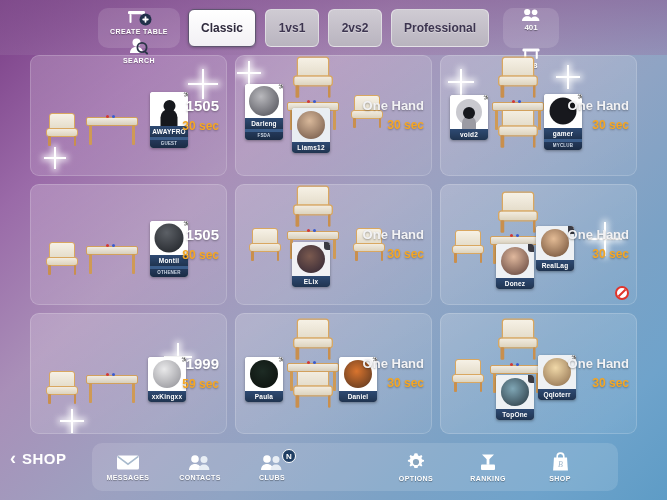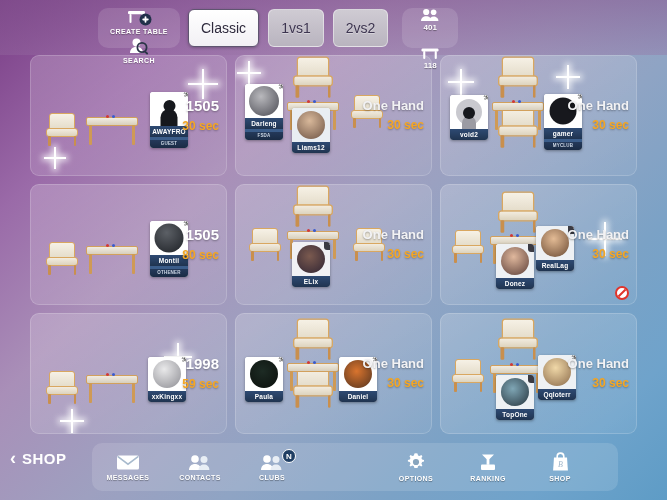--- a/index.html
+++ b/index.html
@@ -26,21 +26,21 @@
     width:70px; height:40px; cursor:pointer;
   }
   .icon-btn .lbl {
     font-size:7px; font-weight:bold; color:#fff; letter-spacing:.4px;
     margin-top:1px; text-shadow:0 1px 1px rgba(0,0,0,.35);
   }
   .modes { margin-left:8px; display:flex; align-items:center; gap:9px; }
   .mode {
     height:38px; min-width:54px; padding:0 12px;
     display:flex; align-items:center; justify-content:center;
-    font-size:14px; font-weight:normal; border-radius:6px;
+    font-size:12px; font-weight:bold; border-radius:6px;
     color:#3d3550; cursor:pointer;
     background:linear-gradient(180deg,#cfcbd3,#b9b4bf);
     border:1px solid rgba(255,255,255,.45);
     text-shadow:0 1px 0 rgba(255,255,255,.35);
   }
   .mode.active {
     background:linear-gradient(180deg,#ffffff,#f2f0f4);
     color:#2f2a3d; border:1px solid #5f5570;
     box-shadow:0 1px 3px rgba(0,0,0,.25);
   }
@@ -209,20 +209,23 @@
   <div class="modes">
     <div class="mode active">
       <span>Classic</span>
     </div>
     <div class="mode">
       <span>1vs1</span>
     </div>
     <div class="mode">
       <span>2vs2</span>
     </div>
+    <div class="mode">
+      <span>Professional</span>
+    </div>
   </div>
 
   <div class="tb-pill tb-group-right">
     <div class="stat">
       <span>
         <svg width="20" height="14" viewBox="0 0 20 14">
           <circle cx="6.2" cy="4" r="3.1" fill="#fff"></circle>
           <path d="M1 13c0-3.1 2.3-4.8 5.2-4.8S11.4 9.9 11.4 13z" fill="#fff"></path>
           <circle cx="13.6" cy="4.3" r="2.8" fill="#fff"></circle>
           <path d="M9.2 13c0-2.9 2-4.5 4.4-4.5S18.4 10.1 18.4 13z" fill="#fff"></path>
@@ -513,21 +516,21 @@
       <div class="pcard" style="left:118px;top:44px;">
         <div class="ava" style="background:#fff;">
           <div class="circ" style="width:28px;height:28px;background:radial-gradient(circle at 40% 33%,#e9e9ea,#8d8d93);"></div>
         </div>
         <div class="nm">xxKingxx</div>
         <div class="skull">☠</div>
       </div>
     </div>
     <div class="info">
       <div class="mode-txt"></div>
-      <div class="score">1998</div>
+      <div class="score">1999</div>
       <div class="timer">59 sec</div>
     </div>
   </div>
 
   <div class="card">
     <div class="scene">
       <div class="chair big" style="left:62px;top:14px;width:32px;height:34px;">
         <div class="back"></div>
           <div class="seat"></div>
           <div class="leg l"></div>

